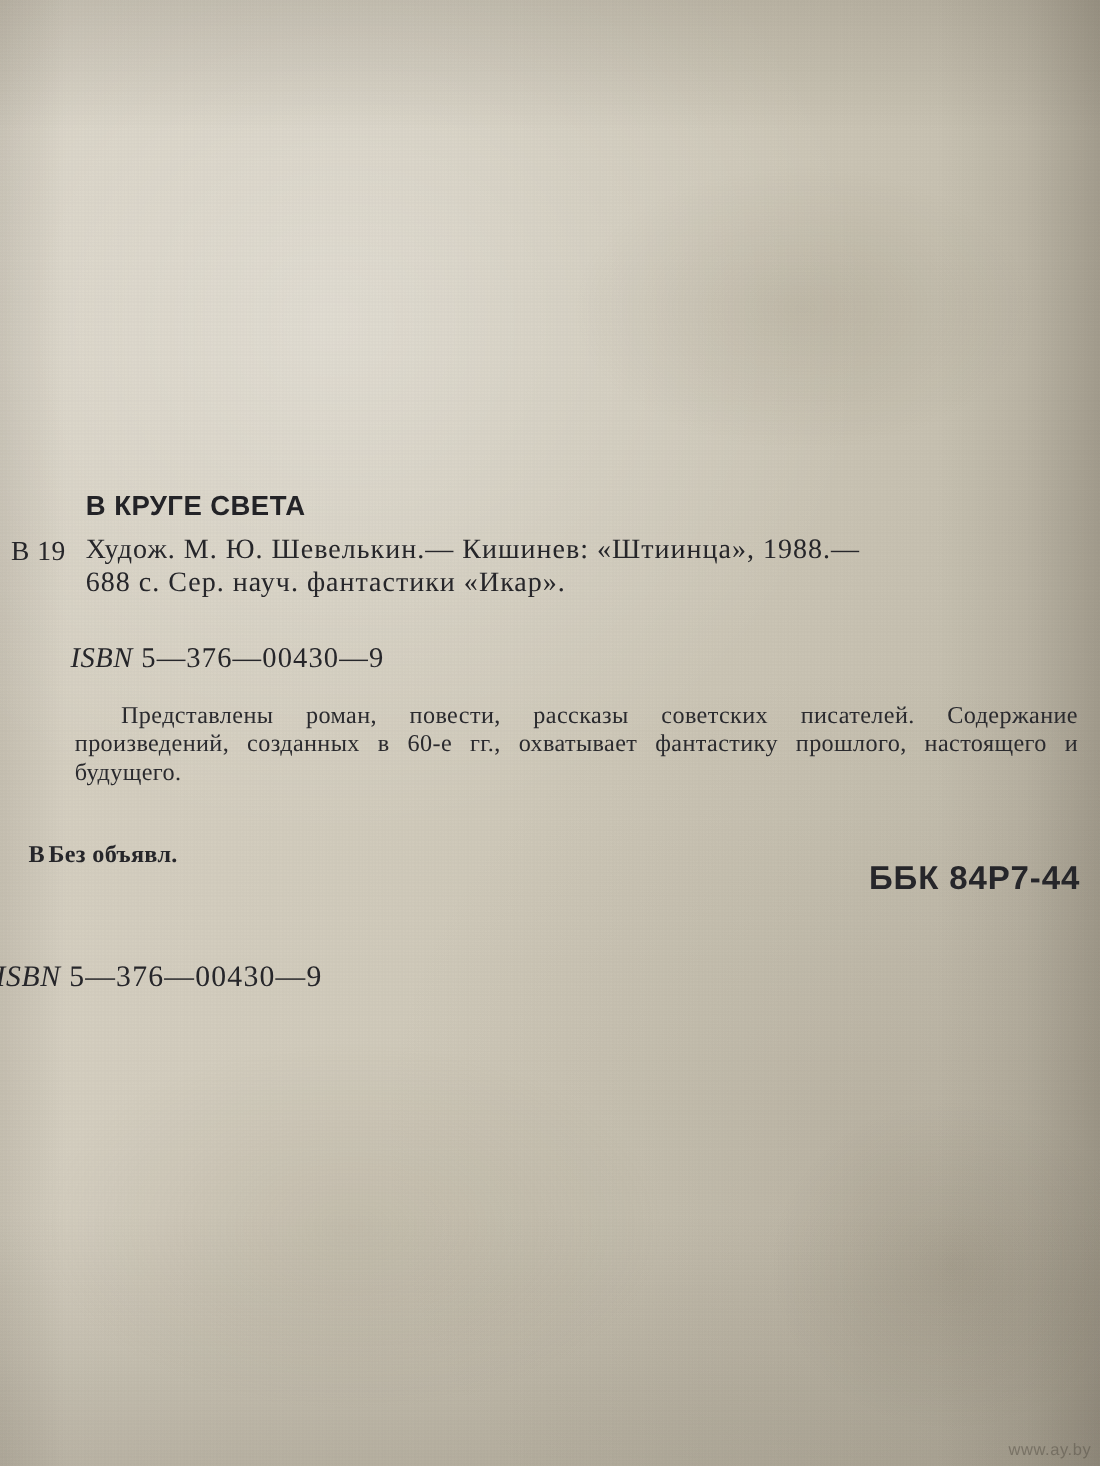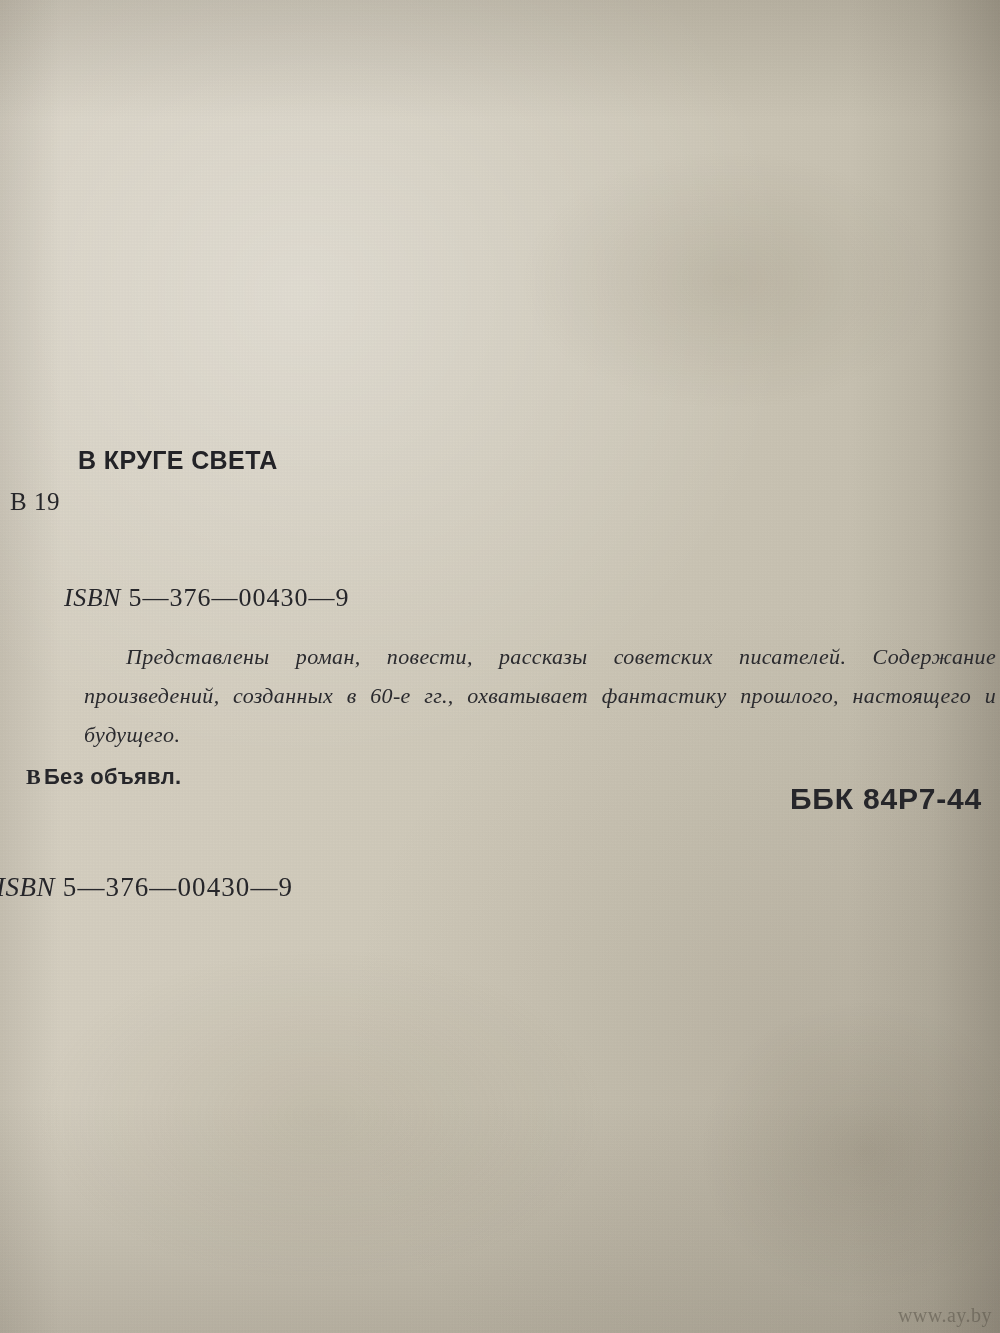--- a/index.html
+++ b/index.html
@@ -129,30 +129,29 @@
     top: 583px;
     font-family: "Liberation Serif", serif;
     font-size: 26px;
     letter-spacing: 1px;
     color: #26262a;
   }
   .isbn-top .it { font-style: italic; letter-spacing: 0.5px; }
 
   .annotation {
     position: absolute;
-    left: 84px;
+    left: 68px;
     top: 637px;
     width: 912px;
     font-family: "Liberation Serif", serif;
     font-size: 22px;
-    line-height: 39px;
+    line-height: 26px;
     letter-spacing: 0.35px;
     text-align: justify;
     color: #2a2a2e;
-    font-style: italic;
   }
   .annotation .first { display: inline-block; width: 42px; }
 
   
   .imprint {
     position: absolute;
     left: 26px;
     top: 764px;
     font-family: "Liberation Serif", serif;
     color: #26262a;
@@ -174,21 +173,21 @@
     letter-spacing: 0.6px;
   }
   .fraction .num { padding-left: 8px; }
   .fraction .bar {
     border-top: 2.5px solid #2c2c30;
     width: 200px;
     margin: 3px 0 2px 0;
   }
   .fraction .den { padding-left: 8px; }
   .no-decl {
-    font-family: Liberation Sans, sans-serif;
+    font-family: Liberation Serif, serif;
     font-weight: bold;
     font-size: 22px;
     letter-spacing: 0.3px;
     margin-left: 2px;
     align-self: center;
   }
 
   .bbk {
     position: absolute;
     right: 18px;
@@ -210,22 +209,22 @@
     letter-spacing: 1.1px;
     color: #26262a;
   }
   .isbn-bottom .it { font-style: italic; letter-spacing: 0.5px; }
 
   
   .watermark {
     position: absolute;
     right: 8px;
     bottom: 6px;
-    font-family: Liberation Serif, serif;
-    font-size: 20px;
+    font-family: Liberation Sans, sans-serif;
+    font-size: 15px;
     color: rgba(90,84,72,0.55);
     letter-spacing: 0.5px;
   }
 </style>
 </head>
 <body>
 
 <div class="page">
 
   <div class="edge-top"></div>
@@ -236,20 +235,22 @@
   <div class="stain stain-b"></div>
   <div class="stain stain-c"></div>
 
   <div class="content">
 
     <div class="headline ink">В КРУГЕ СВЕТА</div>
 
     <div class="class-mark ink">В 19</div>
 
     <div class="desc">
+      <div class="l2">Худож. М. Ю. Шевелькин.— Кишинев: «Штиинца», 1988.—</div>
+      <div class="l3">688 с. Сер. науч. фантастики «Икар».</div>
     </div>
 
     <div class="isbn-top">
       <span class="it">ISBN</span>
       <span>5—376—00430—9</span>
     </div>
 
     <div class="annotation">
       <span class="first"></span><span>Представлены роман, повести, рассказы советских писателей. Содержание произведений, созданных в 60-е гг., охватывает фантастику прошлого, настоящего и будущего.</span>
     </div>

